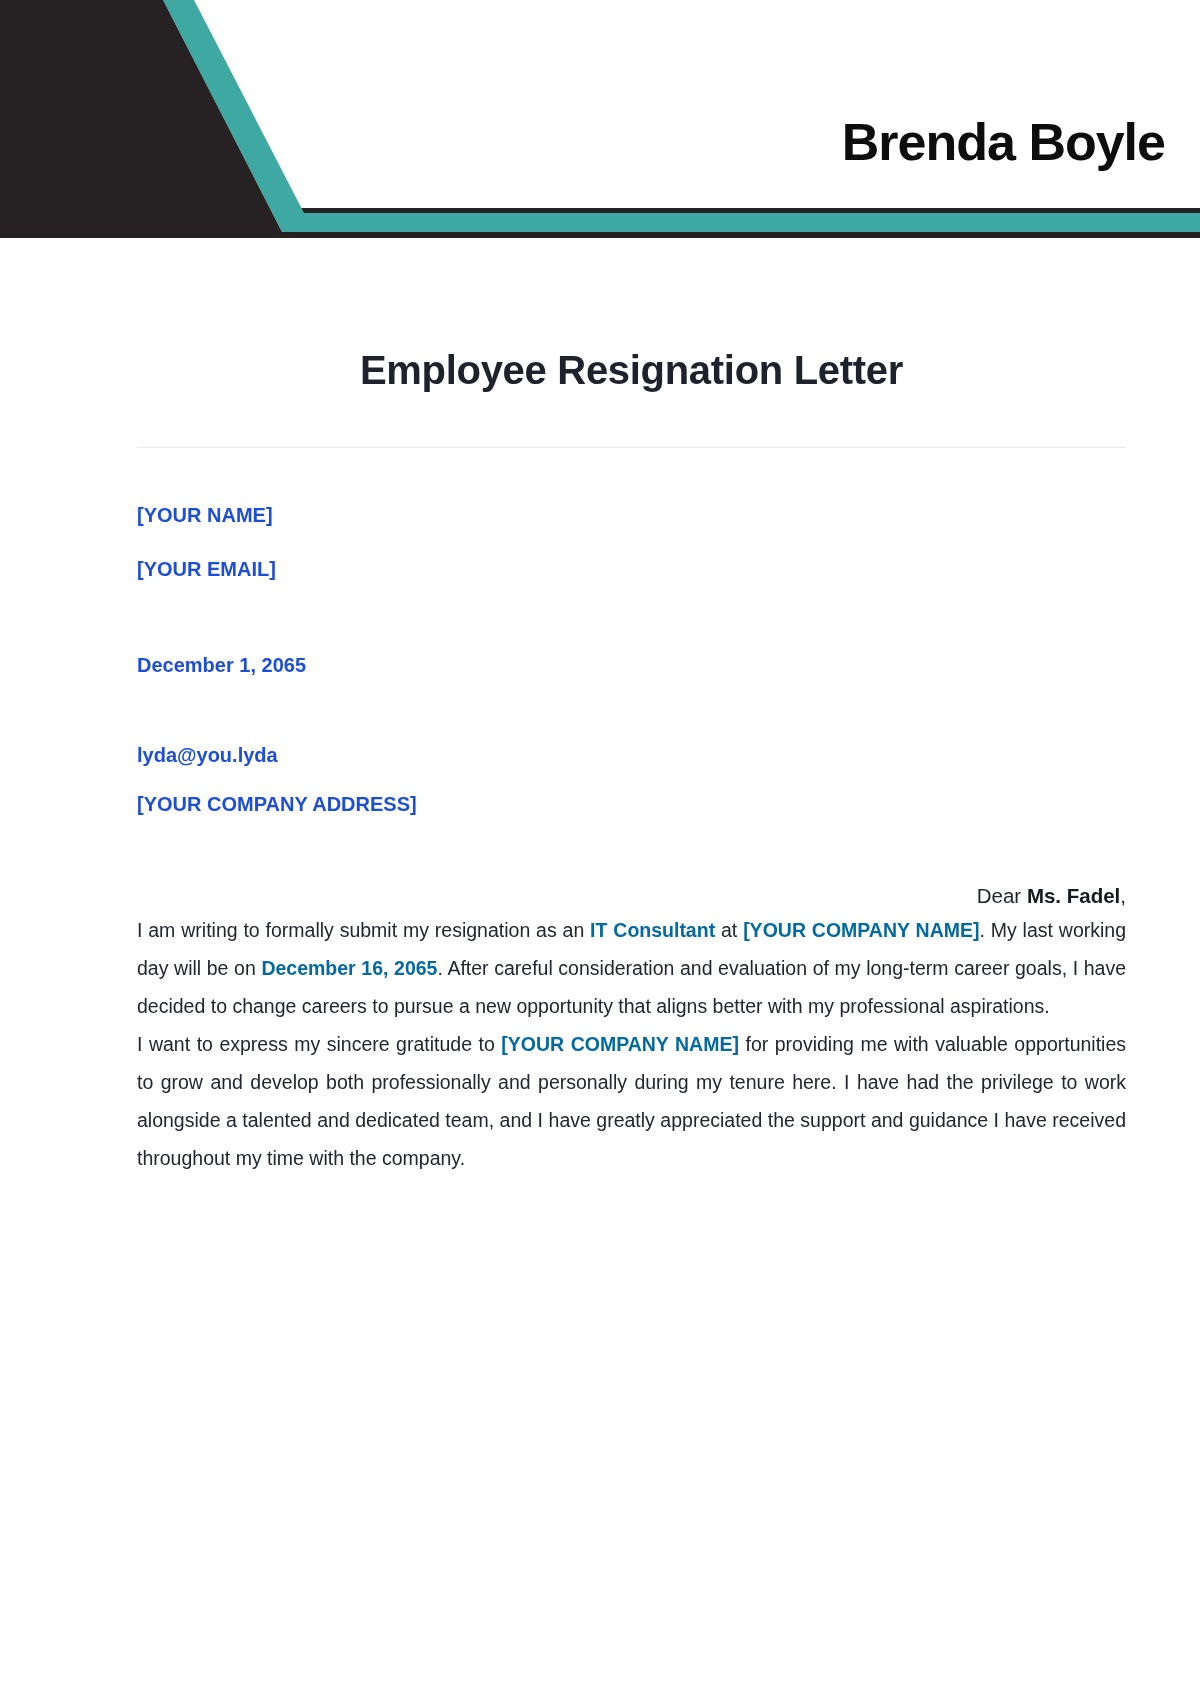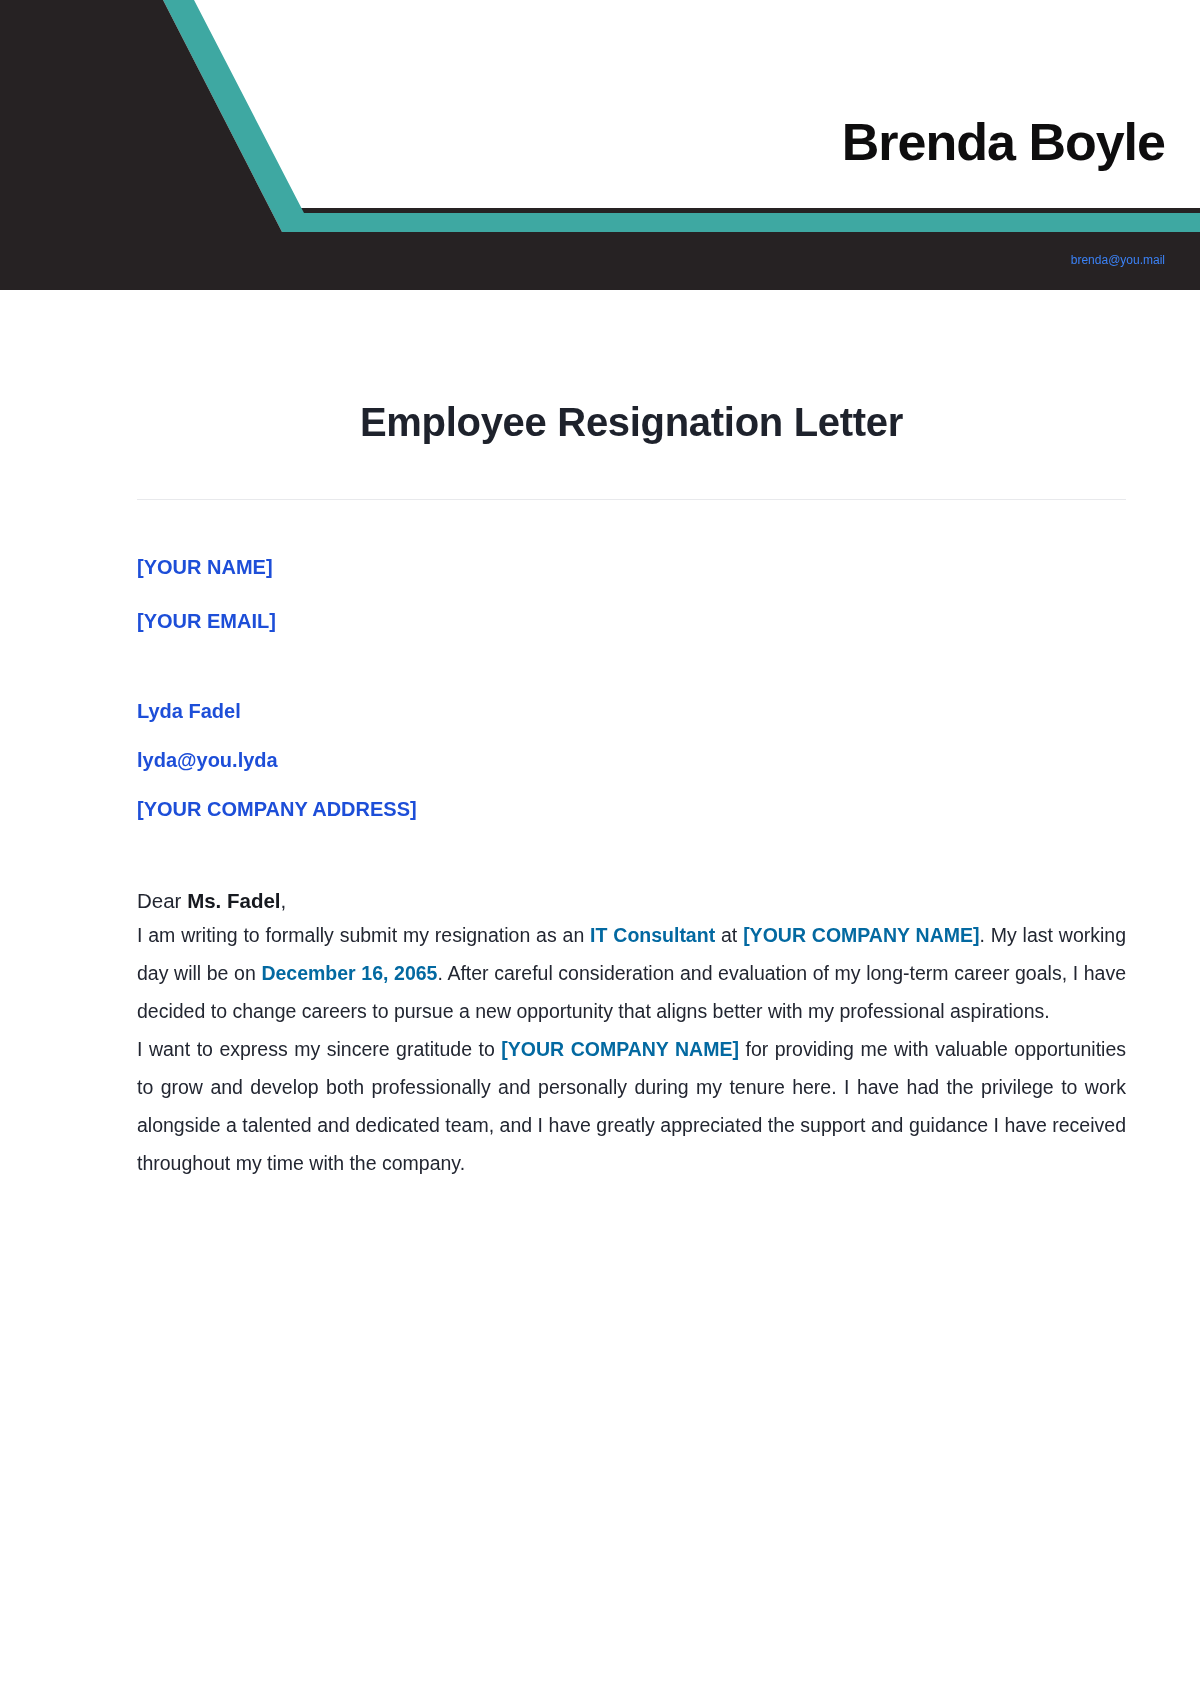--- a/index.html
+++ b/index.html
@@ -8,21 +8,21 @@
     height: 1696px;
     position: relative;
     font-family: "Liberation Sans", "DejaVu Sans", sans-serif;
     -webkit-font-smoothing: antialiased;
   }
 
   
   .header {
     position: relative;
     width: 1200px;
-    height: 290px;
+    height: 238px;
     overflow: hidden;
     text-decoration: underline;
   }
   .header svg { position: absolute; top: 0; left: 0; display: block; }
   .brand-name {
     position: absolute;
     top: 111px;
     right: 35px;
     font-size: 52px;
     line-height: 62px;
@@ -69,20 +69,21 @@
   }
   .sender-block { margin-top: 52px; }
   .date-block { margin-top: 66px; }
   .recipient-block { margin-top: 60px; }
   .recipient-block p.meta { margin-bottom: 19px; }
   .salutation {
     margin: 62px 0 0 0;
     font-size: 20.5px;
     line-height: 30px;
     color: #222631;
+    text-align: right;
   }
   .salutation .bold { font-weight: bold; color: #16191f; }
   p.body-par {
     font-size: 19.5px;
     line-height: 38px;
     color: #222631;
     text-align: justify;
     margin: 0;
   }
   p.body-par .bold { font-weight: bold; color: #0369a1; }
@@ -111,23 +112,25 @@
 
   <h1 class="doc-title">Employee Resignation Letter</h1>
 
   <hr class="divider">
 
   <div class="sender-block">
     <p class="meta">[YOUR NAME]</p>
     <p class="meta">[YOUR EMAIL]</p>
   </div>
 
+  <div class="date-block">
+    <p class="meta">December 1, 2065</p>
+  </div>
 
   <div class="recipient-block">
-    <p class="meta">Lyda Fadel</p>
     <p class="meta">lyda@you.lyda</p>
     <p class="meta">[YOUR COMPANY ADDRESS]</p>
   </div>
 
   <p class="salutation"><span>Dear </span><span class="bold">Ms. Fadel</span><span>,</span></p>
 
   <p class="body-par par-1"><span>I am writing to formally submit my resignation as an </span><span class="bold">IT Consultant</span><span> at </span><span class="bold">[YOUR COMPANY NAME]</span><span>. My last working day will be on </span><span class="bold">December 16, 2065</span><span>. After careful consideration and evaluation of my long-term career goals, I have decided to change careers to pursue a new opportunity that aligns better with my professional aspirations.</span></p>
 
   <p class="body-par par-2"><span>I want to express my sincere gratitude to </span><span class="bold">[YOUR COMPANY NAME]</span><span> for providing me with valuable opportunities to grow and develop both professionally and personally during my tenure here. I have had the privilege to work alongside a talented and dedicated team, and I have greatly appreciated the support and guidance I have received throughout my time with the company.</span></p>
 

